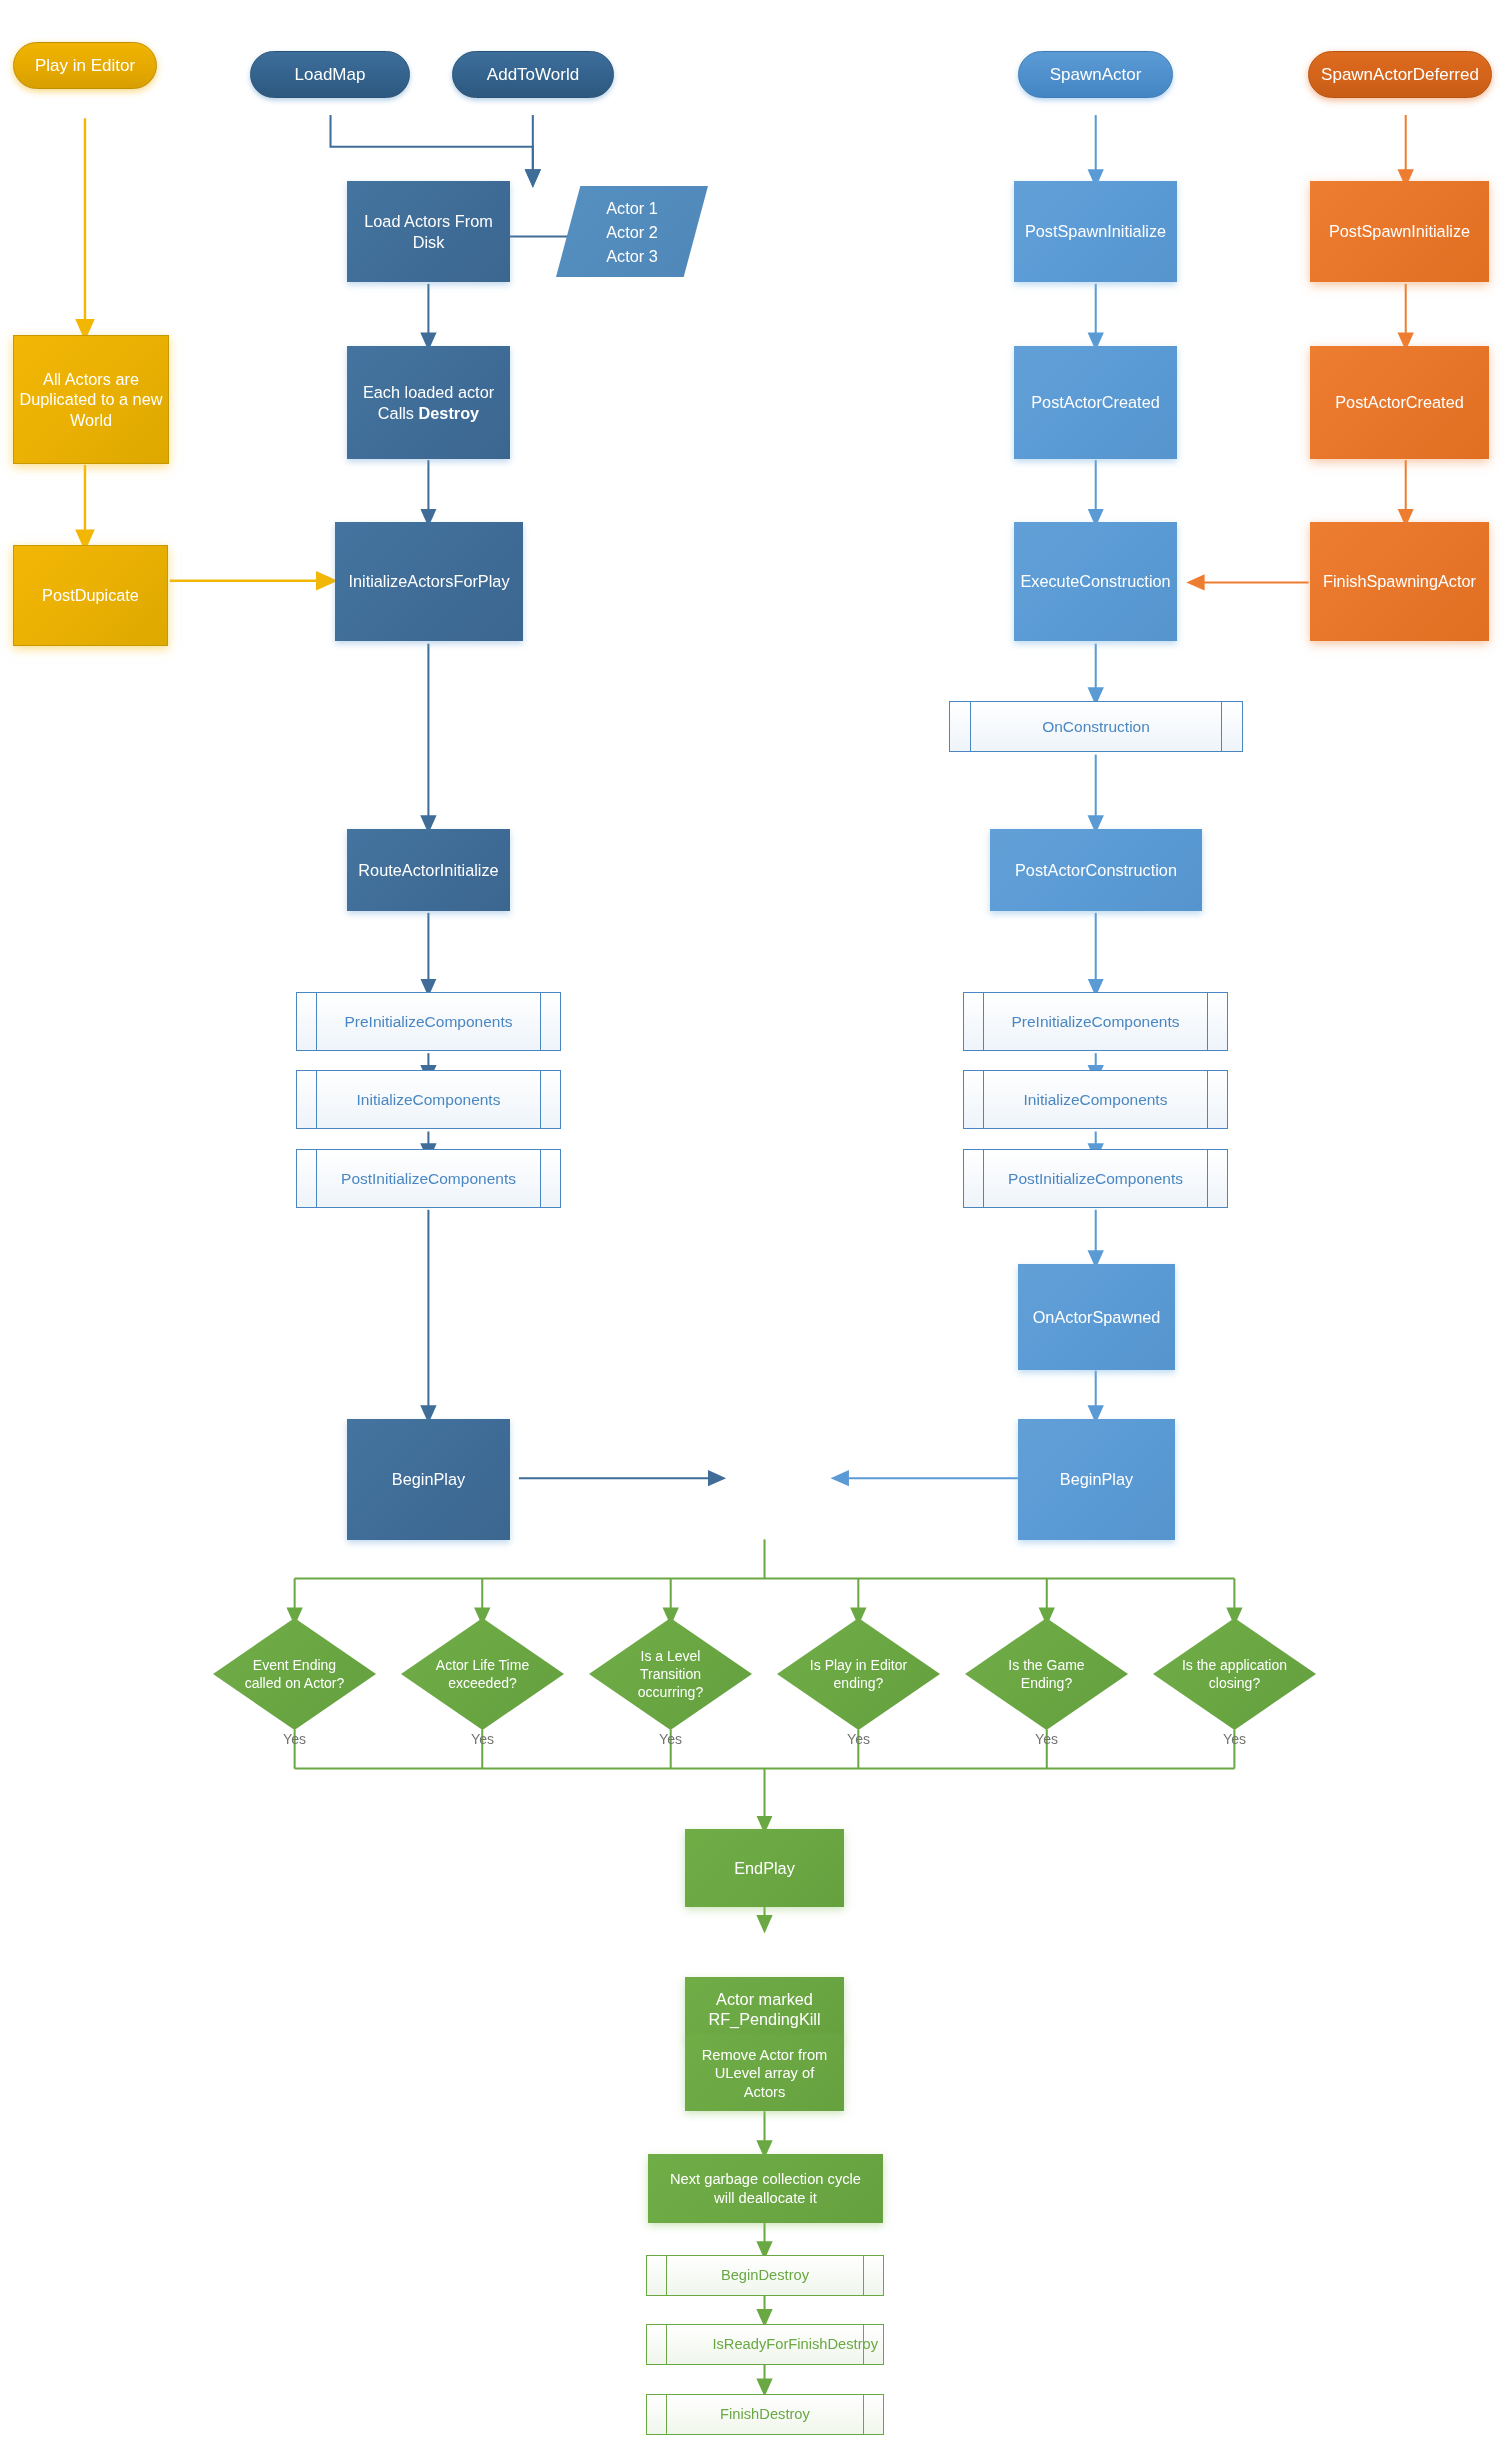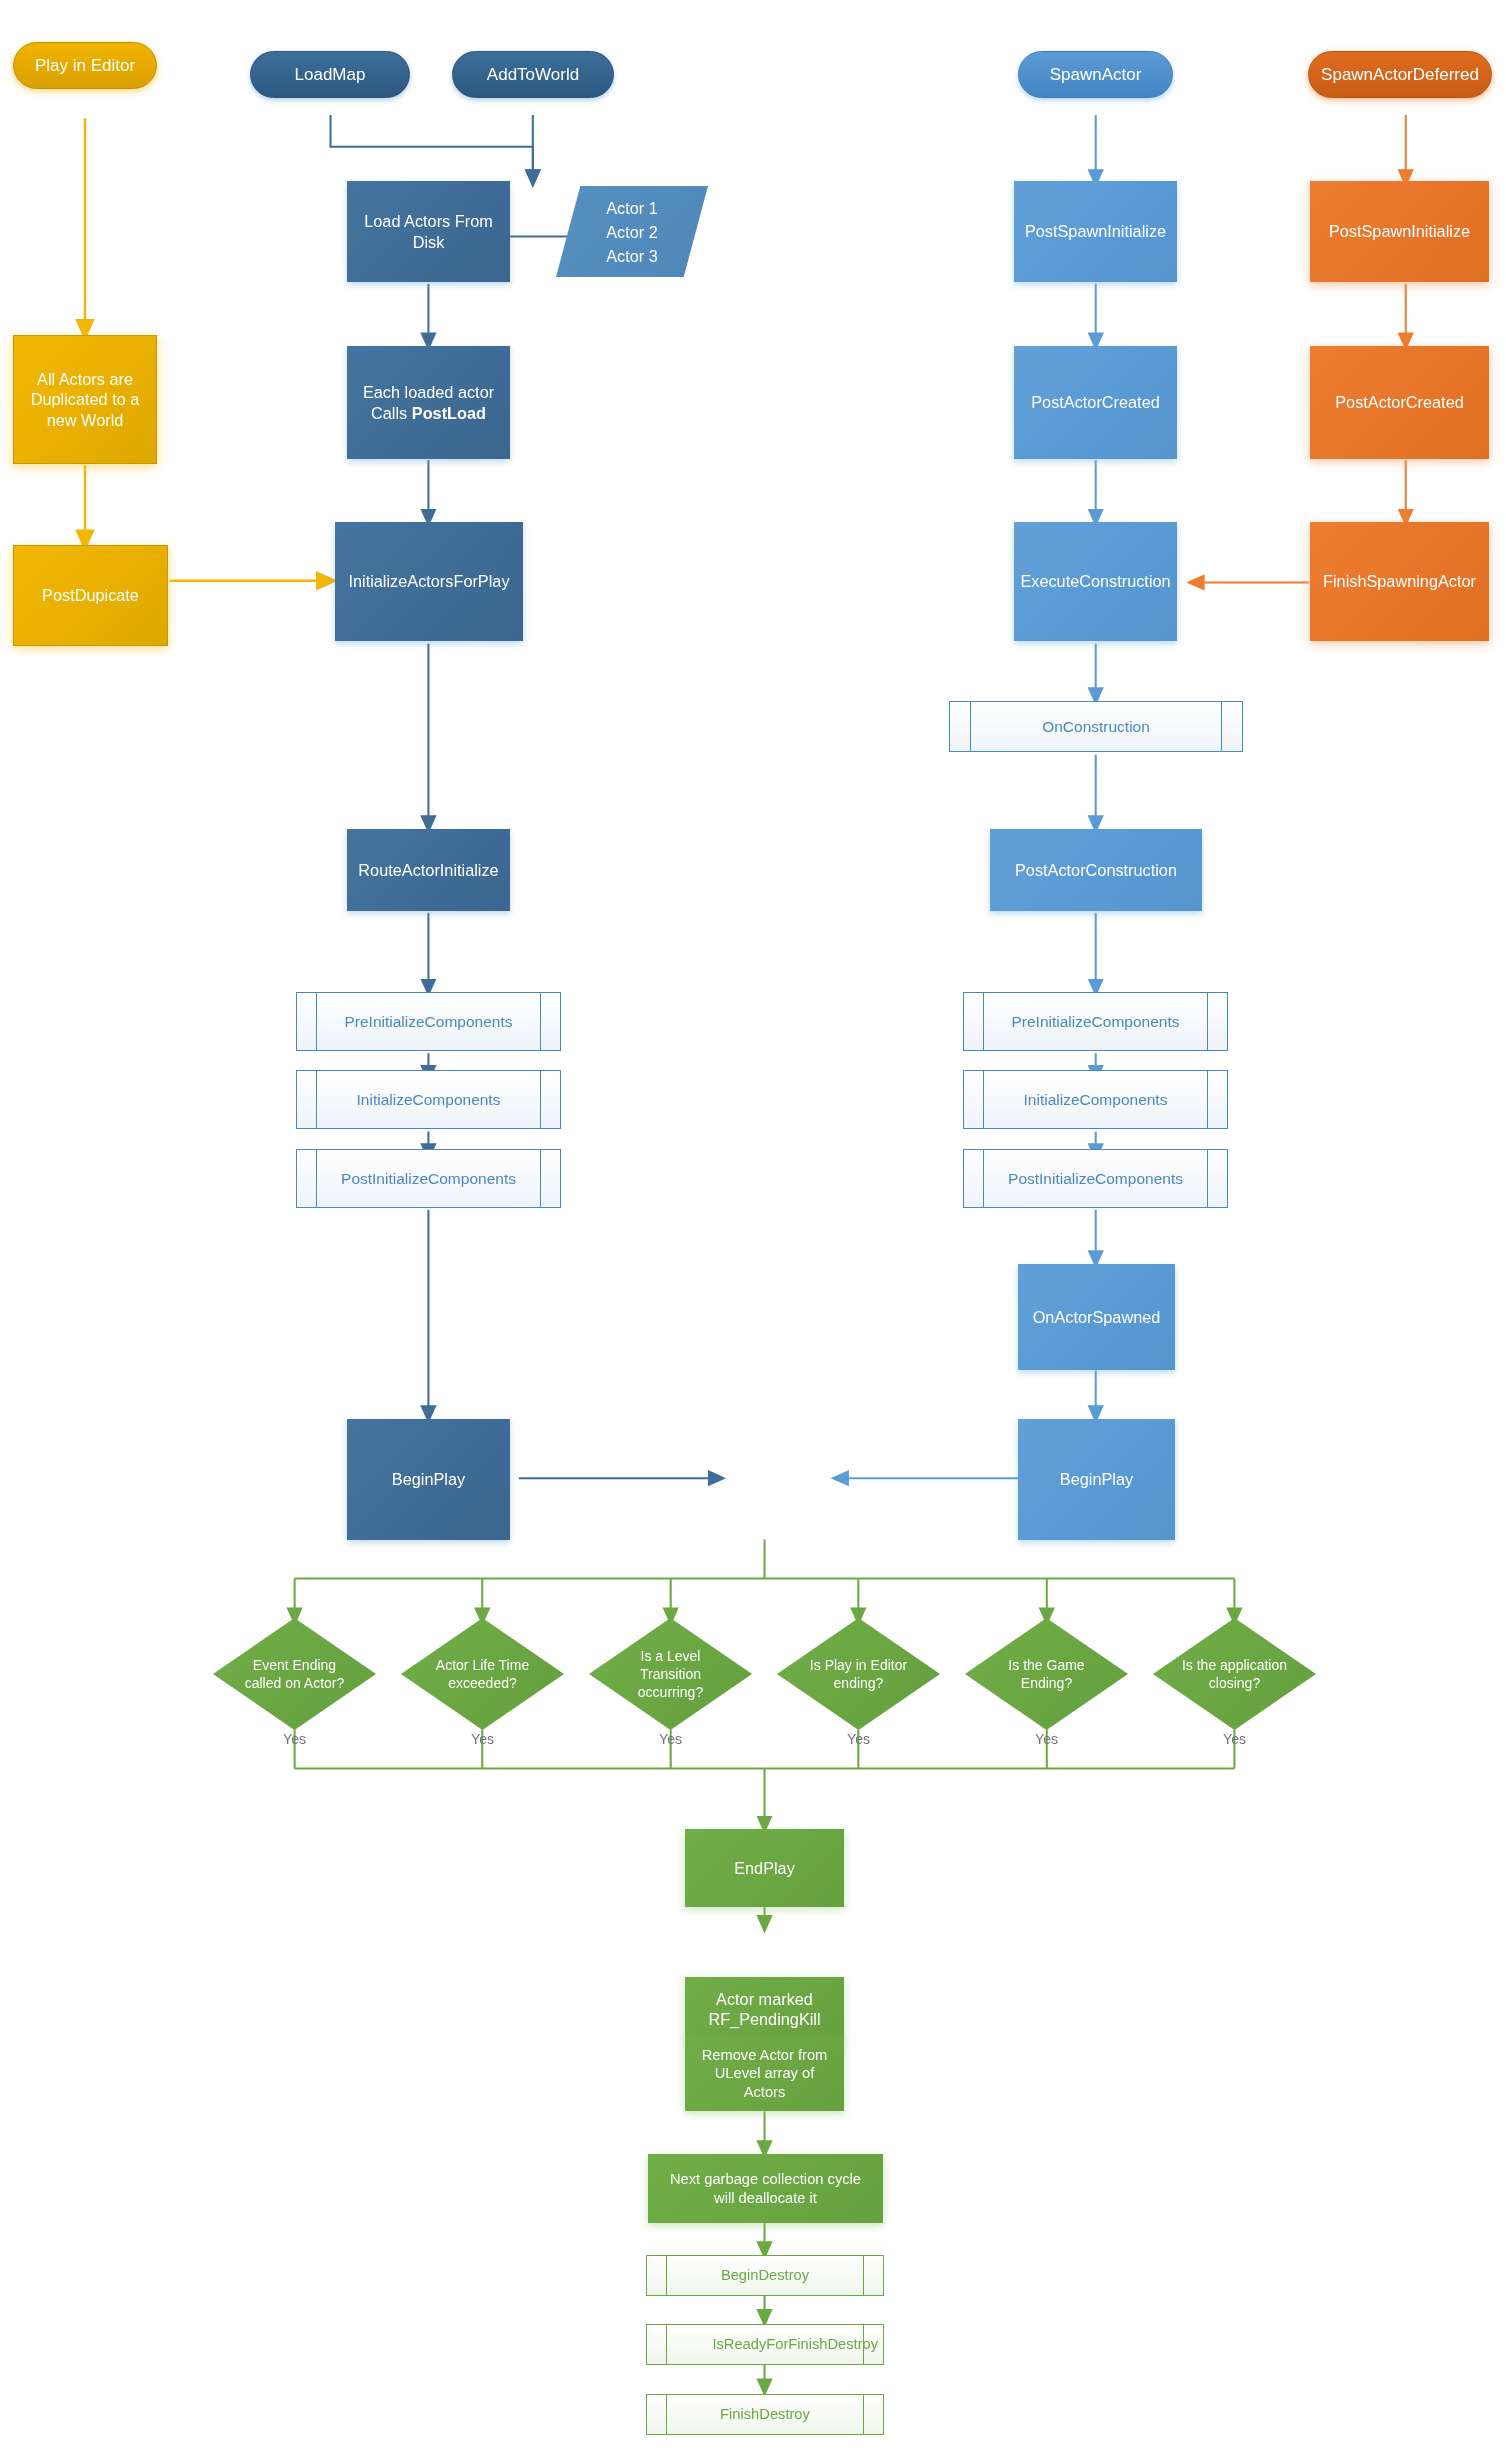--- a/index.html
+++ b/index.html
@@ -253,21 +253,21 @@
       <path d="M937,2724 L937,2760" stroke="#6aa843" stroke-width="2.5" marker-end="url(#ah-green)"></path>
       <path d="M937,2803 L937,2843" stroke="#6aa843" stroke-width="2.5" marker-end="url(#ah-green)"></path>
       <path d="M937,2888 L937,2928" stroke="#6aa843" stroke-width="2.5" marker-end="url(#ah-green)"></path>
     </g>
   </svg>
 
   <div class="node term gold" style="left:13px; top:42px; width:144px; height:47px;">
     <span class="lbl">Play in Editor</span>
   </div>
 
-  <div class="node proc gold" style="left:13px; top:335px; width:144px; height:129px;text-align:center;">
+  <div class="node proc gold" style="left:13px; top:335px; width:156px; height:129px;text-align:center;">
     <span class="lbl">All Actors are Duplicated to a new World</span>
   </div>
 
   <div class="node proc gold" style="left:13px; top:545px; width:155px; height:101px;">
     <span class="lbl">PostDupicate</span>
   </div>
 
   <div class="node term blue-dark" style="left:250px; top:51px; width:160px; height:47px;">
     <span class="lbl">LoadMap</span>
   </div>
@@ -283,21 +283,21 @@
   <div class="data-para" style="position:absolute; left:556px; top:186px; width:152px; height:91px;">
     <span class="lbl">Actor 1</span>
     <span class="lbl" style="padding-top:0">Actor 2</span>
     <span class="lbl" style="padding-top:0">Actor 3</span>
     <span class="lbl" style="padding-top:0">...</span>
   </div>
 
   <div class="node proc blue-dark" style="left:347px; top:346px; width:163px; height:113px;">
     <span class="lbl">
       <span>Each loaded actor</span><br>
-      <span>Calls </span><span class="bold">PostLoad</span>
+      <span>Calls </span><span class="bold">Destroy</span>
     </span>
   </div>
 
   <div class="node proc blue-dark" style="left:335px; top:522px; width:188px; height:119px;">
     <span class="lbl">InitializeActorsForPlay</span>
   </div>
 
   <div class="node proc blue-dark" style="left:347px; top:829px; width:163px; height:82px;">
     <span class="lbl">RouteActorInitialize</span>
   </div>

